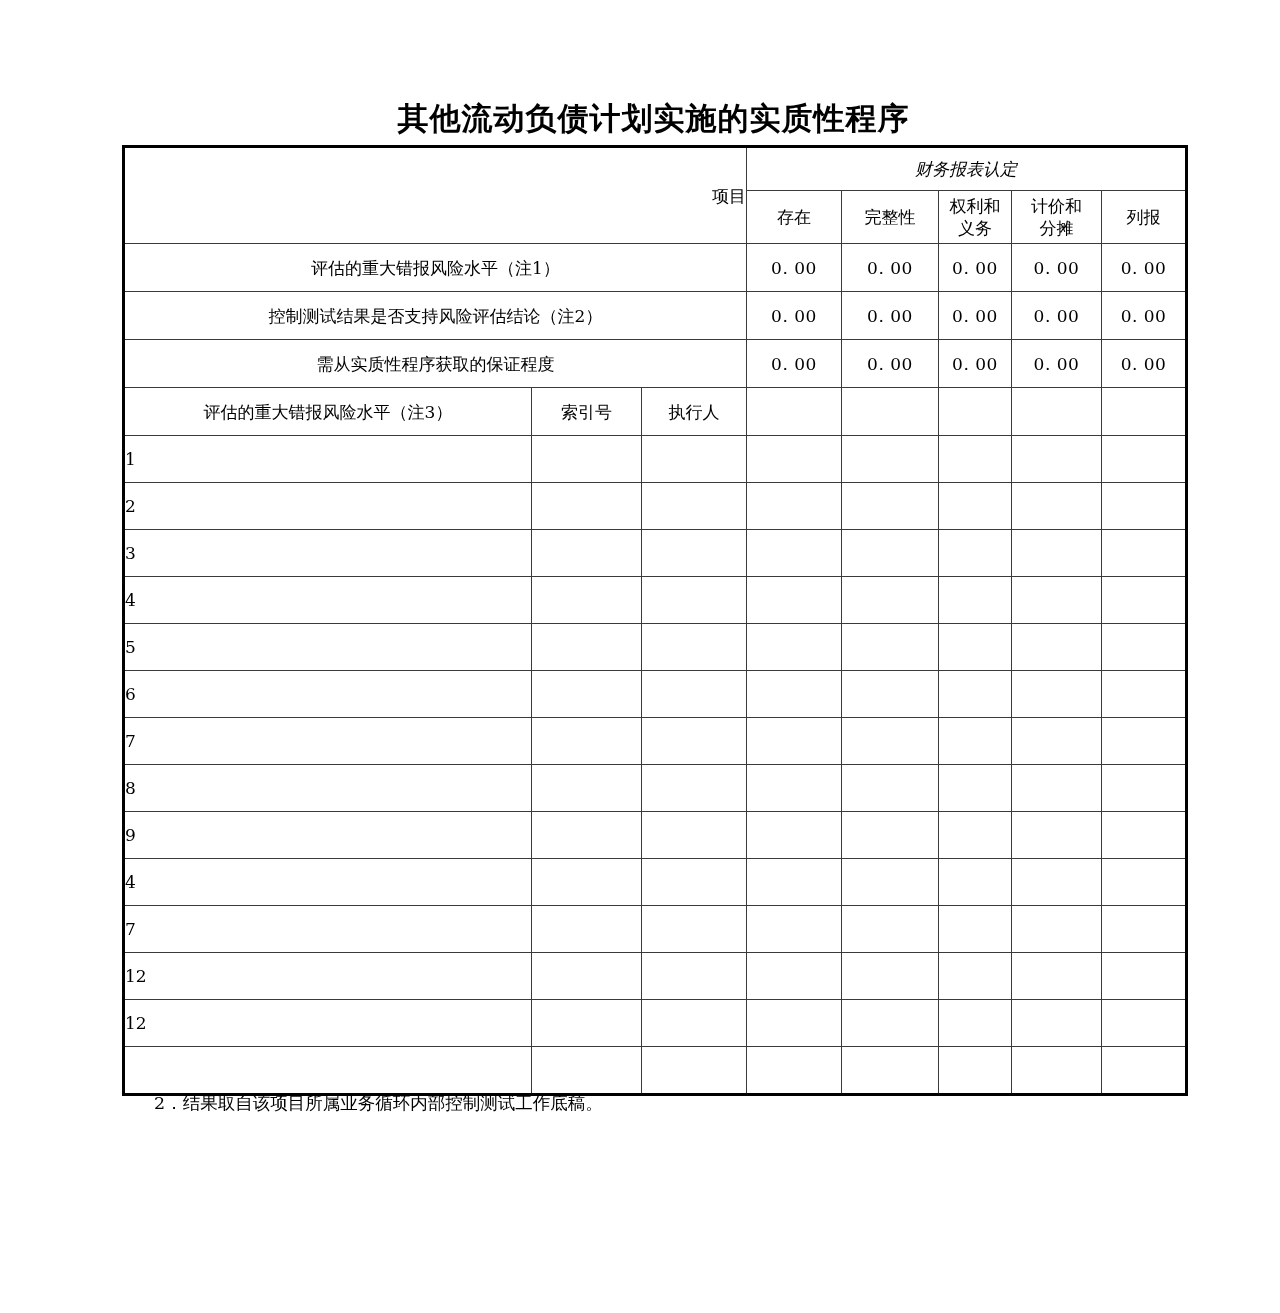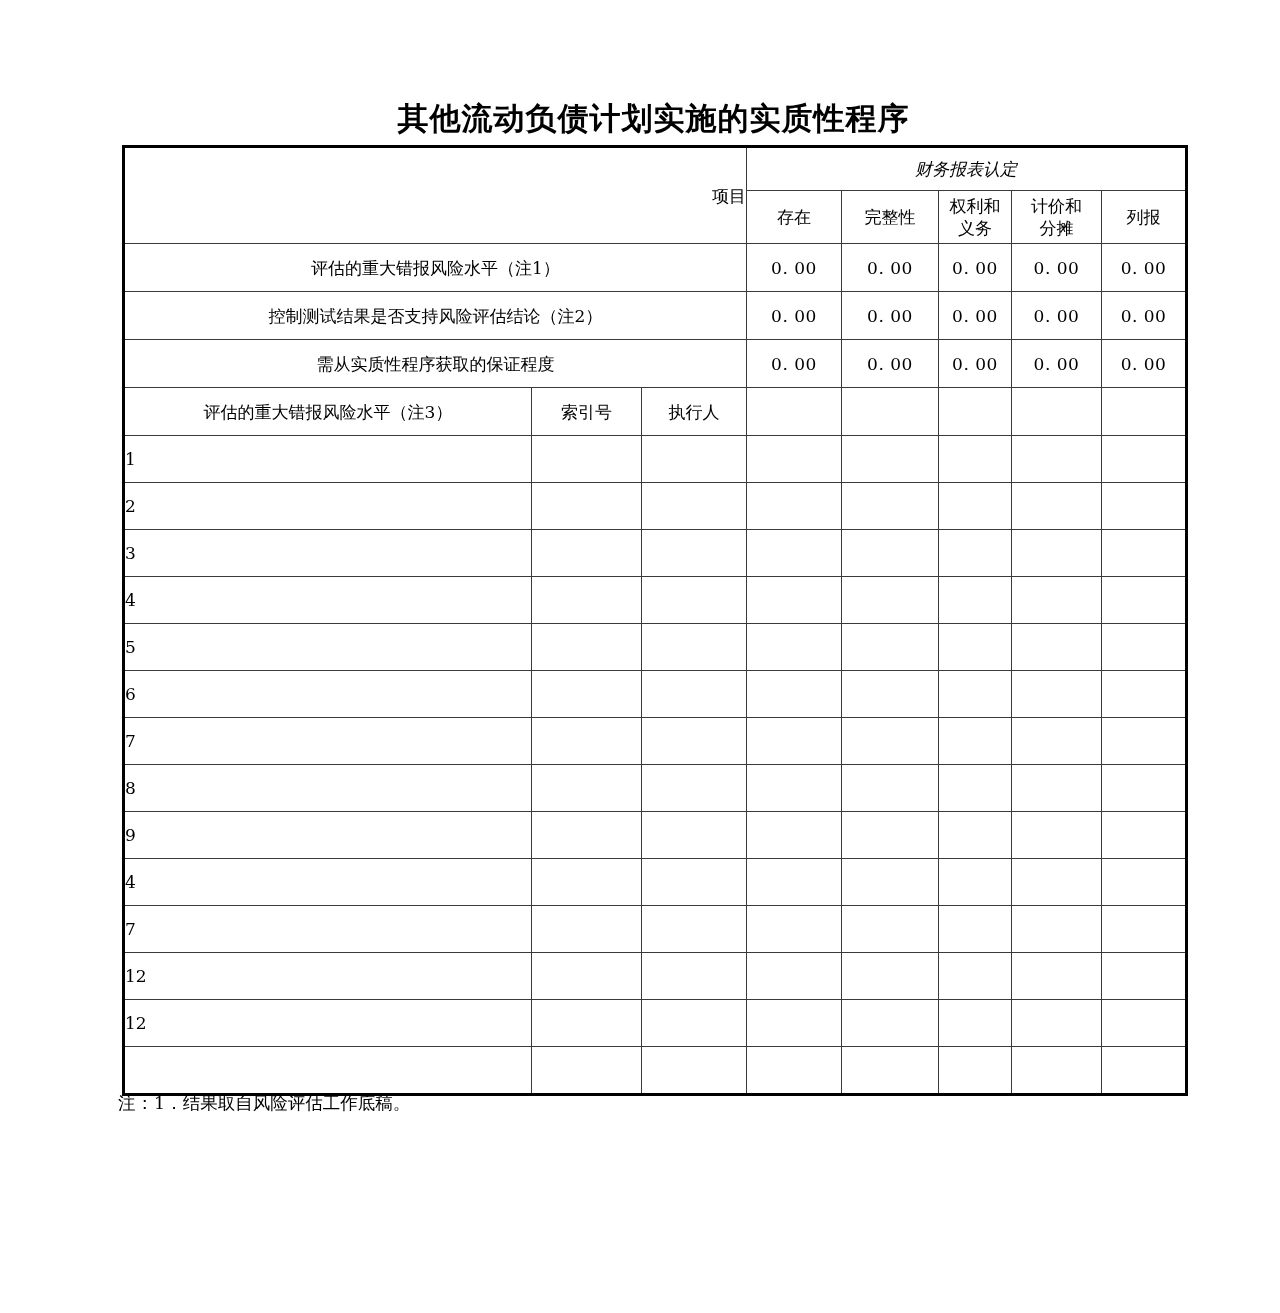--- a/index.html
+++ b/index.html
@@ -343,18 +343,18 @@
             <td class="num"></td>
             <td class="num"></td>
             <td class="num"></td>
             <td class="num"></td>
           </tr>
         </tbody>
     </table>
   </div>
 
   <div class="notes">
-    <div class="note-line">
-      <span class="note-lead">注：</span><span>1．结果取自风险评估工作底稿。</span>
+    <div class="note-line indented">
+      <span>2．结果取自该项目所属业务循环内部控制测试工作底稿。</span>
     </div>
   </div>
 
 </div>
 
 </body></html>

